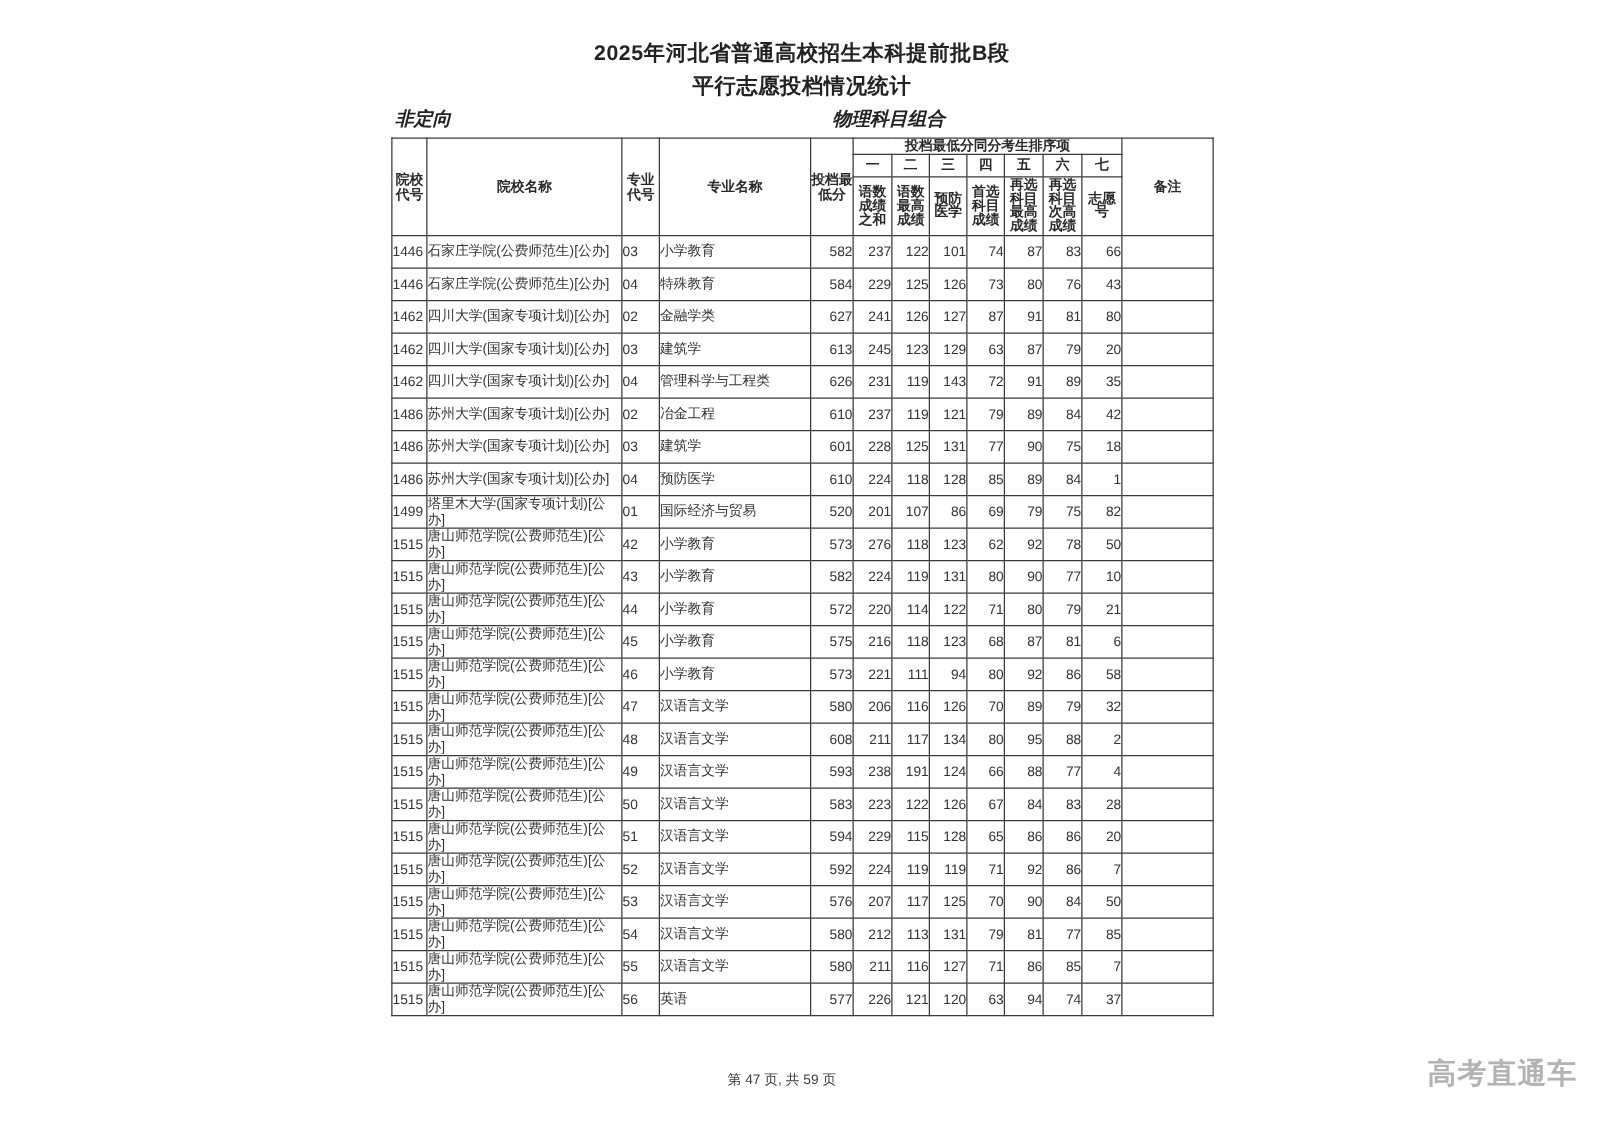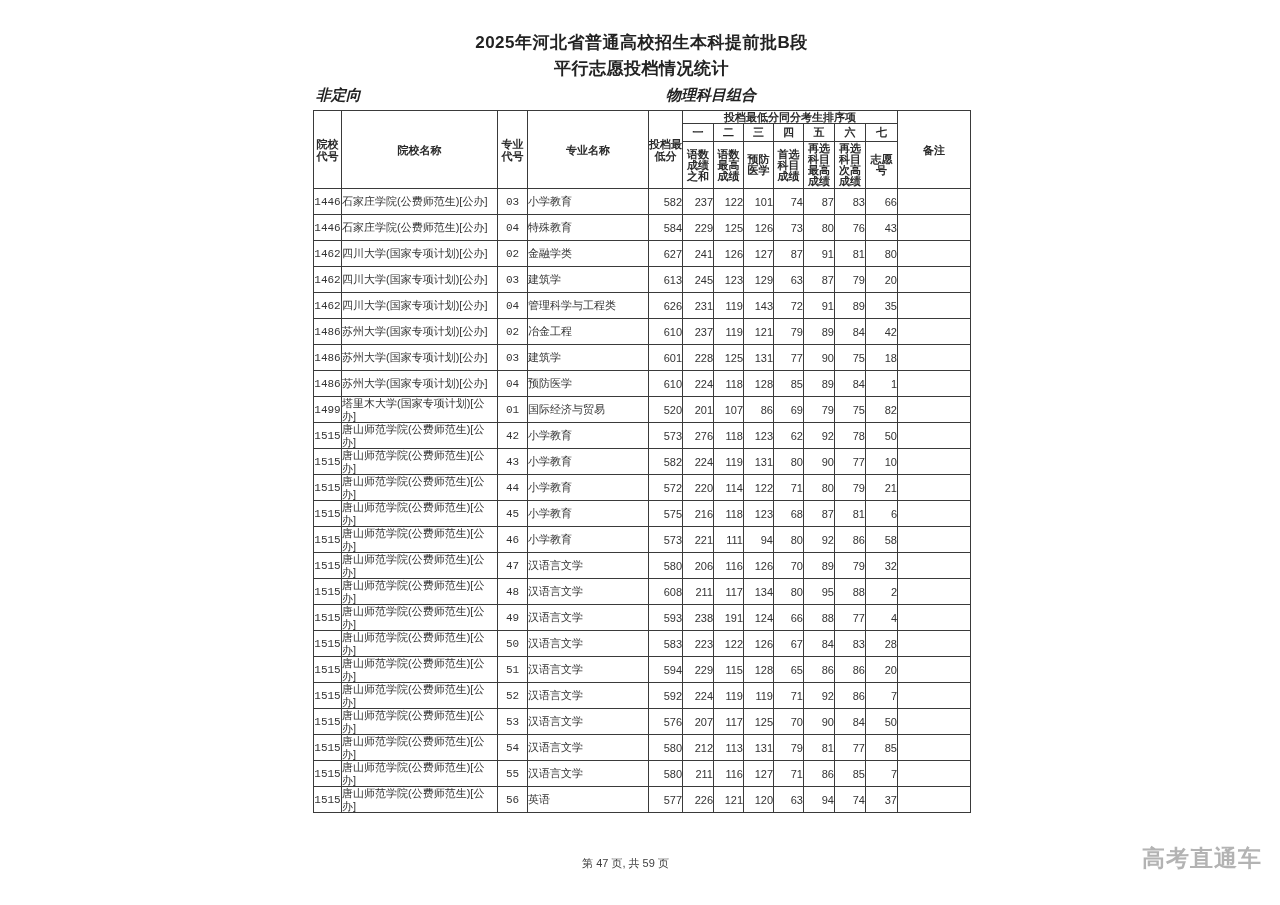--- a/index.html
+++ b/index.html
@@ -51,21 +51,21 @@
     line-height: 13px;
     color: #2a2a2a;
   }
   tr.h-row-a th { height: 13px; line-height: 12px; font-size: 11px; }
   tr.h-row-b th { height: 18px; line-height: 15px; }
   tr.h-row-c th { height: 44px; line-height: 11px; padding: 1px 0; }
   th.tall { line-height: 13px; }
 
   tbody tr { height: 26px; }
   tbody td { background: #fff; }
-  td.center { text-align: center; font-family: Liberation Mono, monospace; }
+  td.center { text-align: left; }
   td.name   { text-align: left; padding: 0 1px 0 2px; word-break: break-all; line-height: 12.5px; }
   td.num    { text-align: right; padding-right: 4px; }
   td.remark { }
 
   .footer-pageinfo {
     position: absolute;
     left: 313px; top: 856px; width: 625px;
     text-align: center;
     font-size: 11px;
     color: #3d3d3d;

